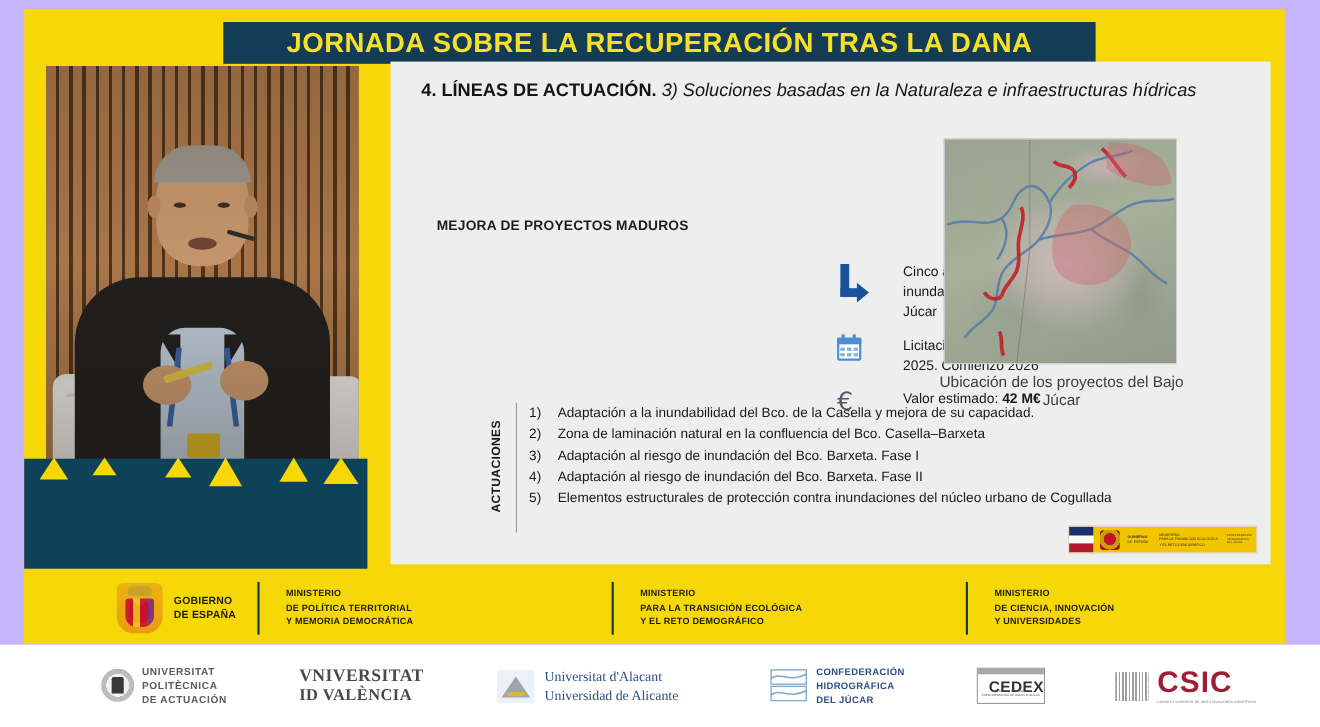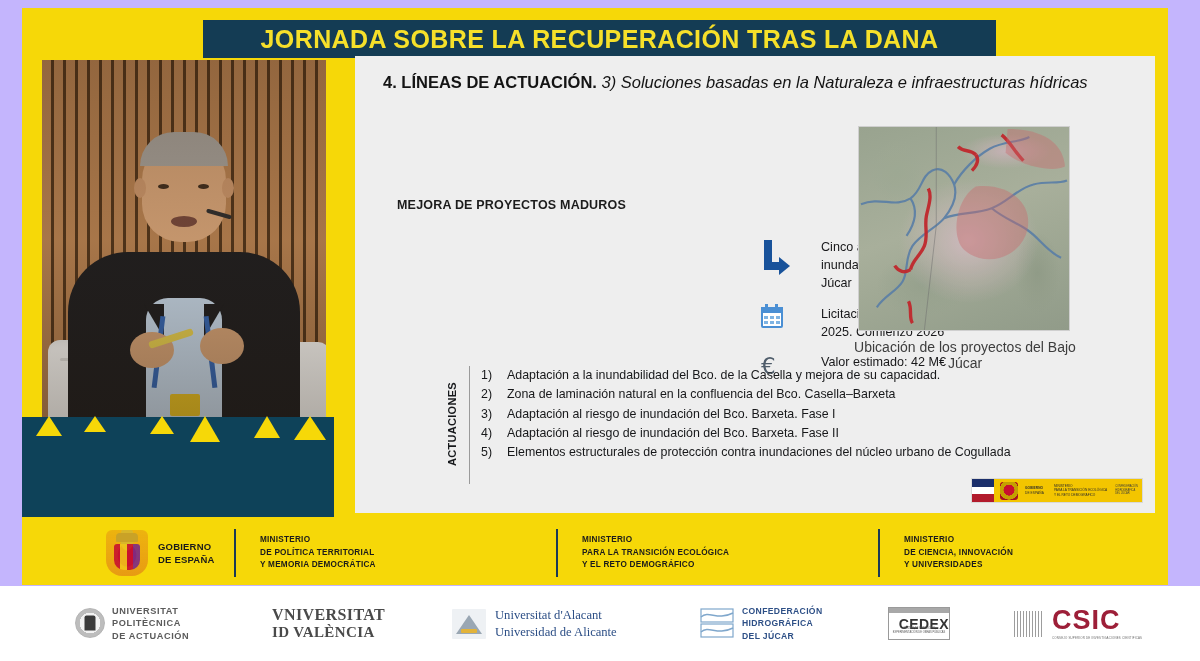--- a/index.html
+++ b/index.html
@@ -144,21 +144,21 @@
   }
 
   
   .bullets { position: absolute; left: 400px; top: 183px; width: 300px; }
   .bullet { position: relative; display: flex; align-items: flex-start; margin-bottom: 13px; }
   .bullet .ico {
     width: 66px; flex: 0 0 66px; display:flex; align-items:flex-start; justify-content:flex-start;
     padding-left: 6px; padding-top: 1px;
   }
   .bullet .body { font-size: 12.6px; color: #18181a; line-height: 1.42; }
-  .bullet .body b { font-weight: 400; }
+  .bullet .body b { font-weight: 700; }
 
   
   .ico-arrow { position: relative; width: 30px; height: 38px; }
   .ico-arrow .v { position:absolute; left:3px; top:0; width:8px; height:30px; background:#18529a; }
   .ico-arrow .h { position:absolute; left:3px; top:22px; width:17px; height:8px; background:#18529a; }
   .ico-arrow .tip {
     position:absolute; left:18px; top:17px; width:0; height:0;
     border-style:solid; border-width:9px 0 9px 11px;
     border-color: transparent transparent transparent #18529a;
   }
@@ -259,21 +259,21 @@
   }
   .min-gob { font-size:9.5px; font-weight:700; color:#1b1b1b; line-height:1.4; letter-spacing:.2px; }
   .min-txt { font-size:8.2px; font-weight:700; color:#1b1b1b; line-height:1.55; letter-spacing:.25px; }
 
   
   .logos {
     position:absolute; left:0; top:586px; width:1200px; height:75px; background:#fff;
     display:flex; align-items:center;
   }
   .logo { display:flex; align-items:center; position:absolute; }
-  .lg-upv { left:75px; }
+  .lg-upv { left:92px; }
   .upv-seal {
     width:30px; height:30px; border-radius:50%;
     background: radial-gradient(circle at 50% 50%, #f2f2f2 0 52%, #bdbdbd 53% 78%, #d9d9d9 79% 100%);
     border:1px solid #b5b5b5; position:relative; margin-right:7px;
   }
   .upv-seal:after{ content:""; position:absolute; left:50%; top:50%; transform:translate(-50%,-50%);
     width:11px; height:15px; background:#3a3a3a; border-radius:2px 2px 0 0; }
   .upv-txt b { display:block; font-size:9.2px; font-weight:700; color:#5b5b5b; line-height:1.32; letter-spacing:.6px; }
 
   .lg-uv { left:272px; }

